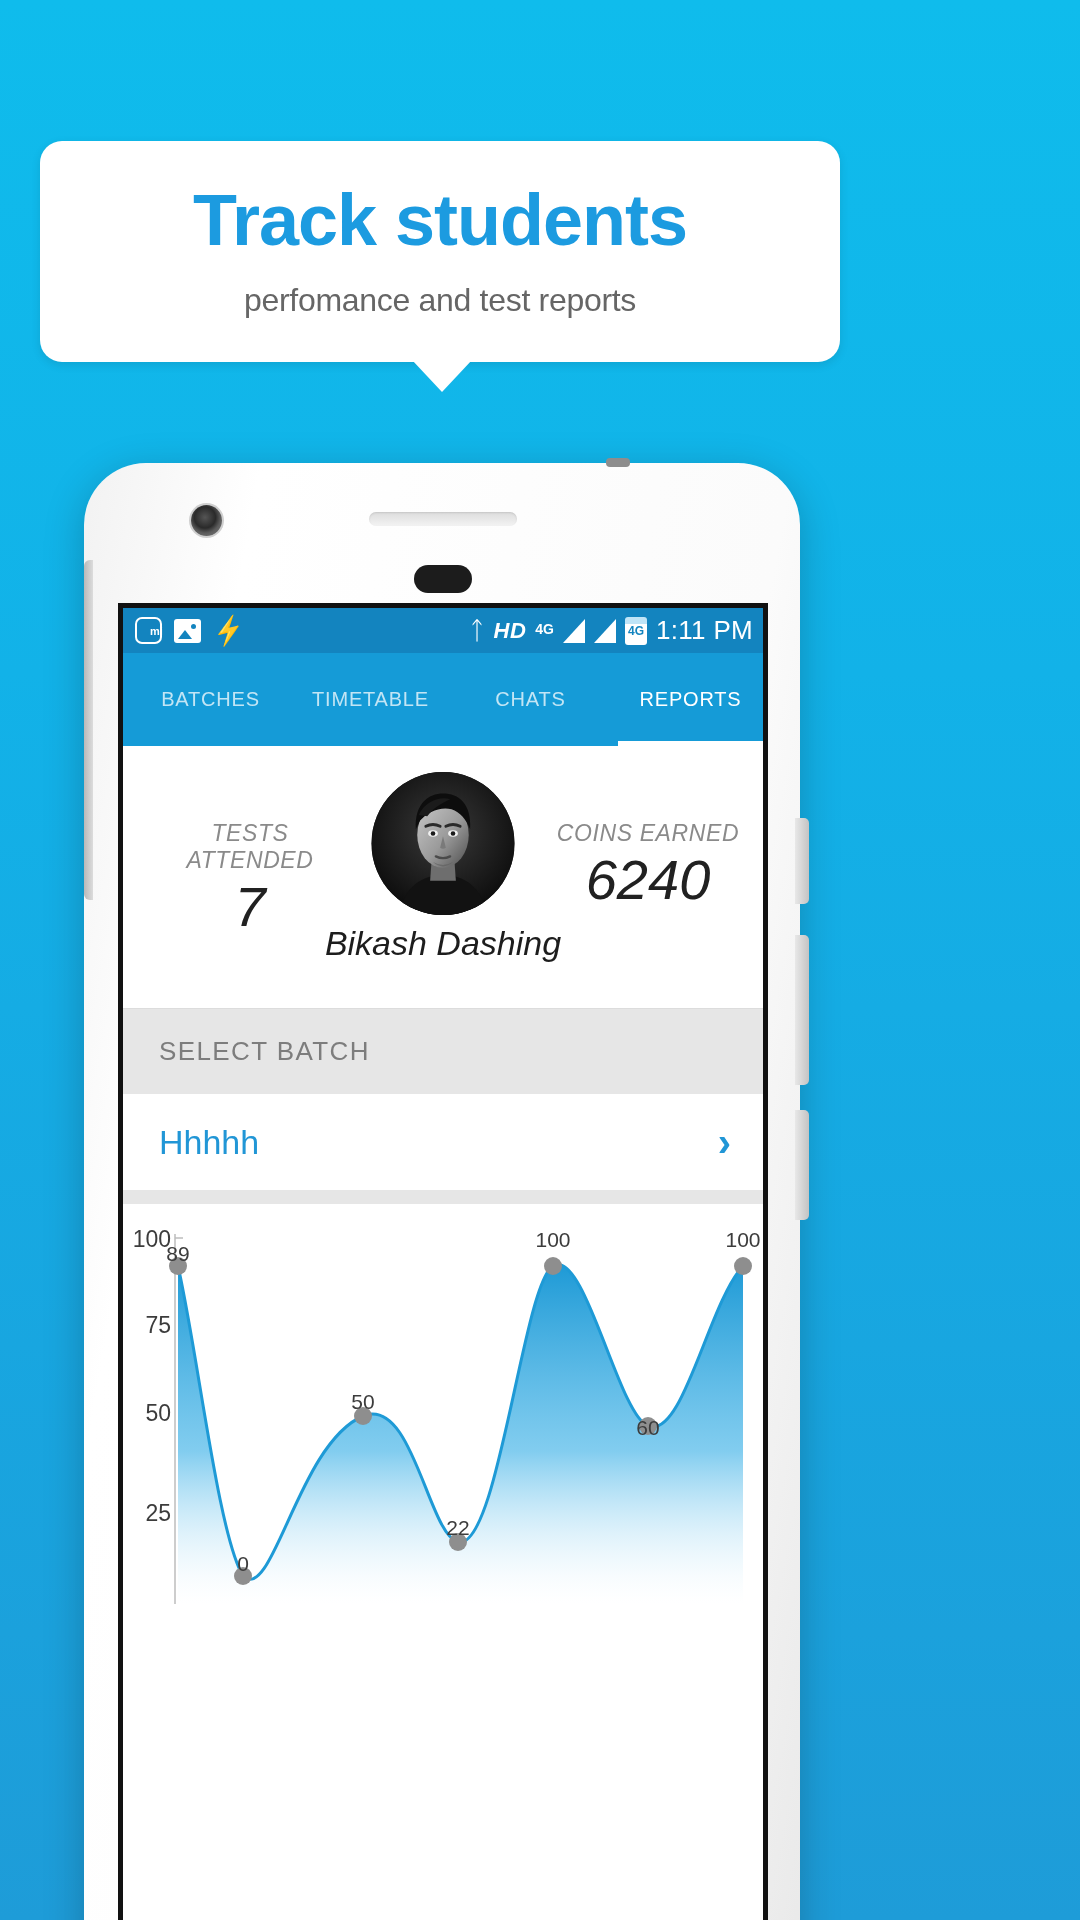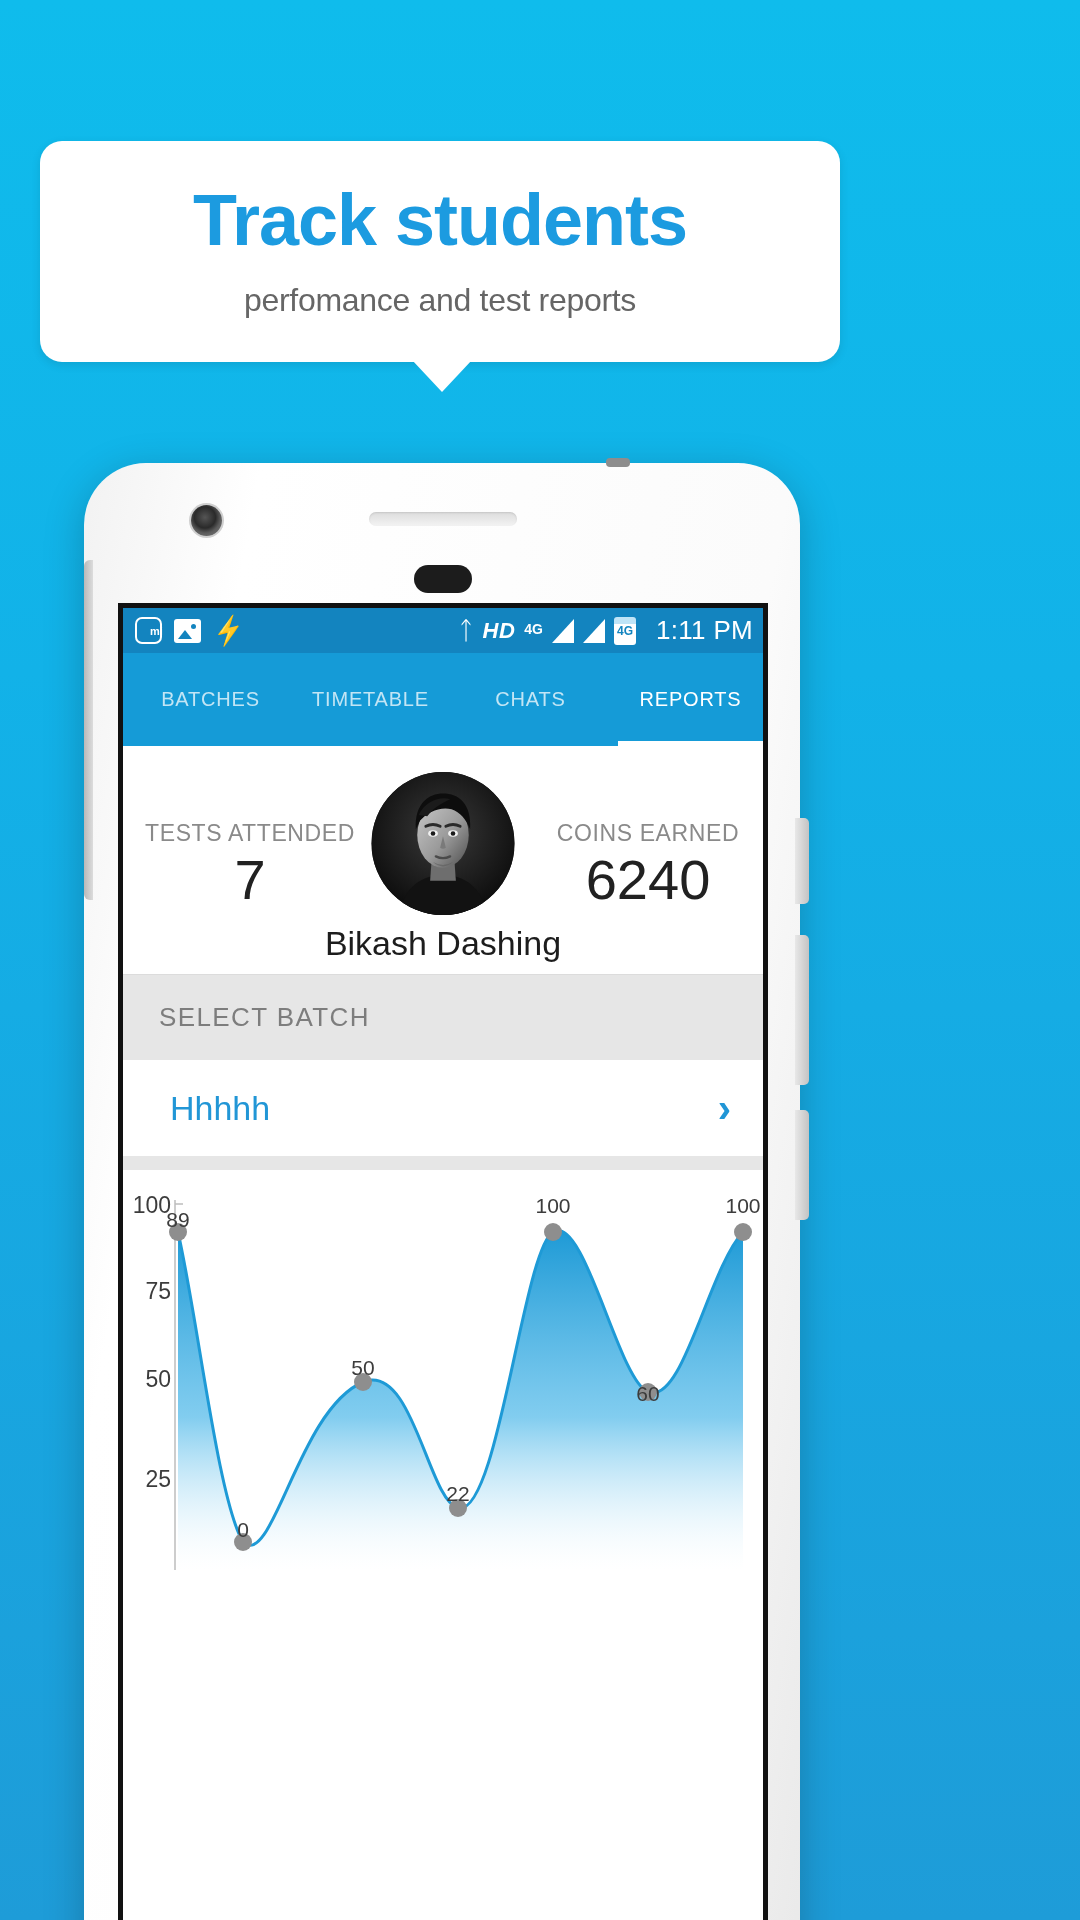--- a/index.html
+++ b/index.html
@@ -111,39 +111,39 @@
   .ic-4g{ font-size:14px; font-weight:700; align-self:flex-start; margin-top:6px; }
   .sig{
     width:0; height:0; border-left:22px solid transparent; border-bottom:24px solid #fff;
   }
   .ic-batt{
     width:22px; height:28px; border-radius:3px;
     background:linear-gradient(180deg,#bfe4f7 0%,#bfe4f7 26%,#ffffff 26%,#ffffff 100%);
     position:relative; display:flex; align-items:center; justify-content:center;
     font-size:12px; font-weight:700; color:#1384BF;
   }
-  .sb-time{ font-size:26px; font-weight:400; margin-left:11px; letter-spacing:0.3px; }
+  .sb-time{ font-size:26px; font-weight:400; margin-left:0; letter-spacing:0.3px; }
 
   
   .tabs{
     height:93px; background:#159BD7; display:flex; align-items:center;
   }
   .tab{
     flex:1; text-align:center; color:rgba(255,255,255,0.74);
     font-size:20px; letter-spacing:0.8px; position:relative; height:100%;
     display:flex; align-items:center; justify-content:center;margin-left:15px;
   }
   .tab.active{ color:#ffffff; }
   .tab.active:after{
     content:""; position:absolute; left:0; right:0; bottom:0; height:5px; background:#fff;
   }
 
   
   .profile{
-    background:#fff; height:228px; position:relative;
+    background:#fff; height:262px; position:relative;font-style:italic;
   }
   .stat{
     position:absolute; top:74px; text-align:center; width:210px;
   }
   .stat.left{ left:22px; }
   .stat.right{ right:10px; }
   .stat-label{ color:#8a8a8a; font-size:23px; letter-spacing:0.6px; }
   .stat-value{ color:#212121; font-size:56px; font-weight:400; margin-top:2px; line-height:1.1; }
   .avatar{
     position:absolute; left:50%; transform:translateX(-50%); top:26px;
@@ -157,21 +157,21 @@
   }
 
   
   .sec-head{
     background:#e6e6e6; height:86px; display:flex; align-items:center;
     padding-left:36px; color:#7d7d7d; font-size:26px; letter-spacing:1.4px;
     border-top:1px solid #dcdcdc;
   }
   .batch-row{
     height:96px; background:#fff; display:flex; align-items:center;
-    padding:0 32px 0 47px;
+    padding:0 32px 0 36px;
   }
   .batch-name{ color:#2196D6; font-size:34px; }
   .chev{
     margin-left:auto; color:#2196D6; font-size:40px; font-weight:600; line-height:1;
   }
   .thin-bar{ height:14px; background:#e6e6e6; }
 
   
   .chart-wrap{ position:relative; height:400px; background:#fff; }
   .chart-wrap svg{ display:block; }

